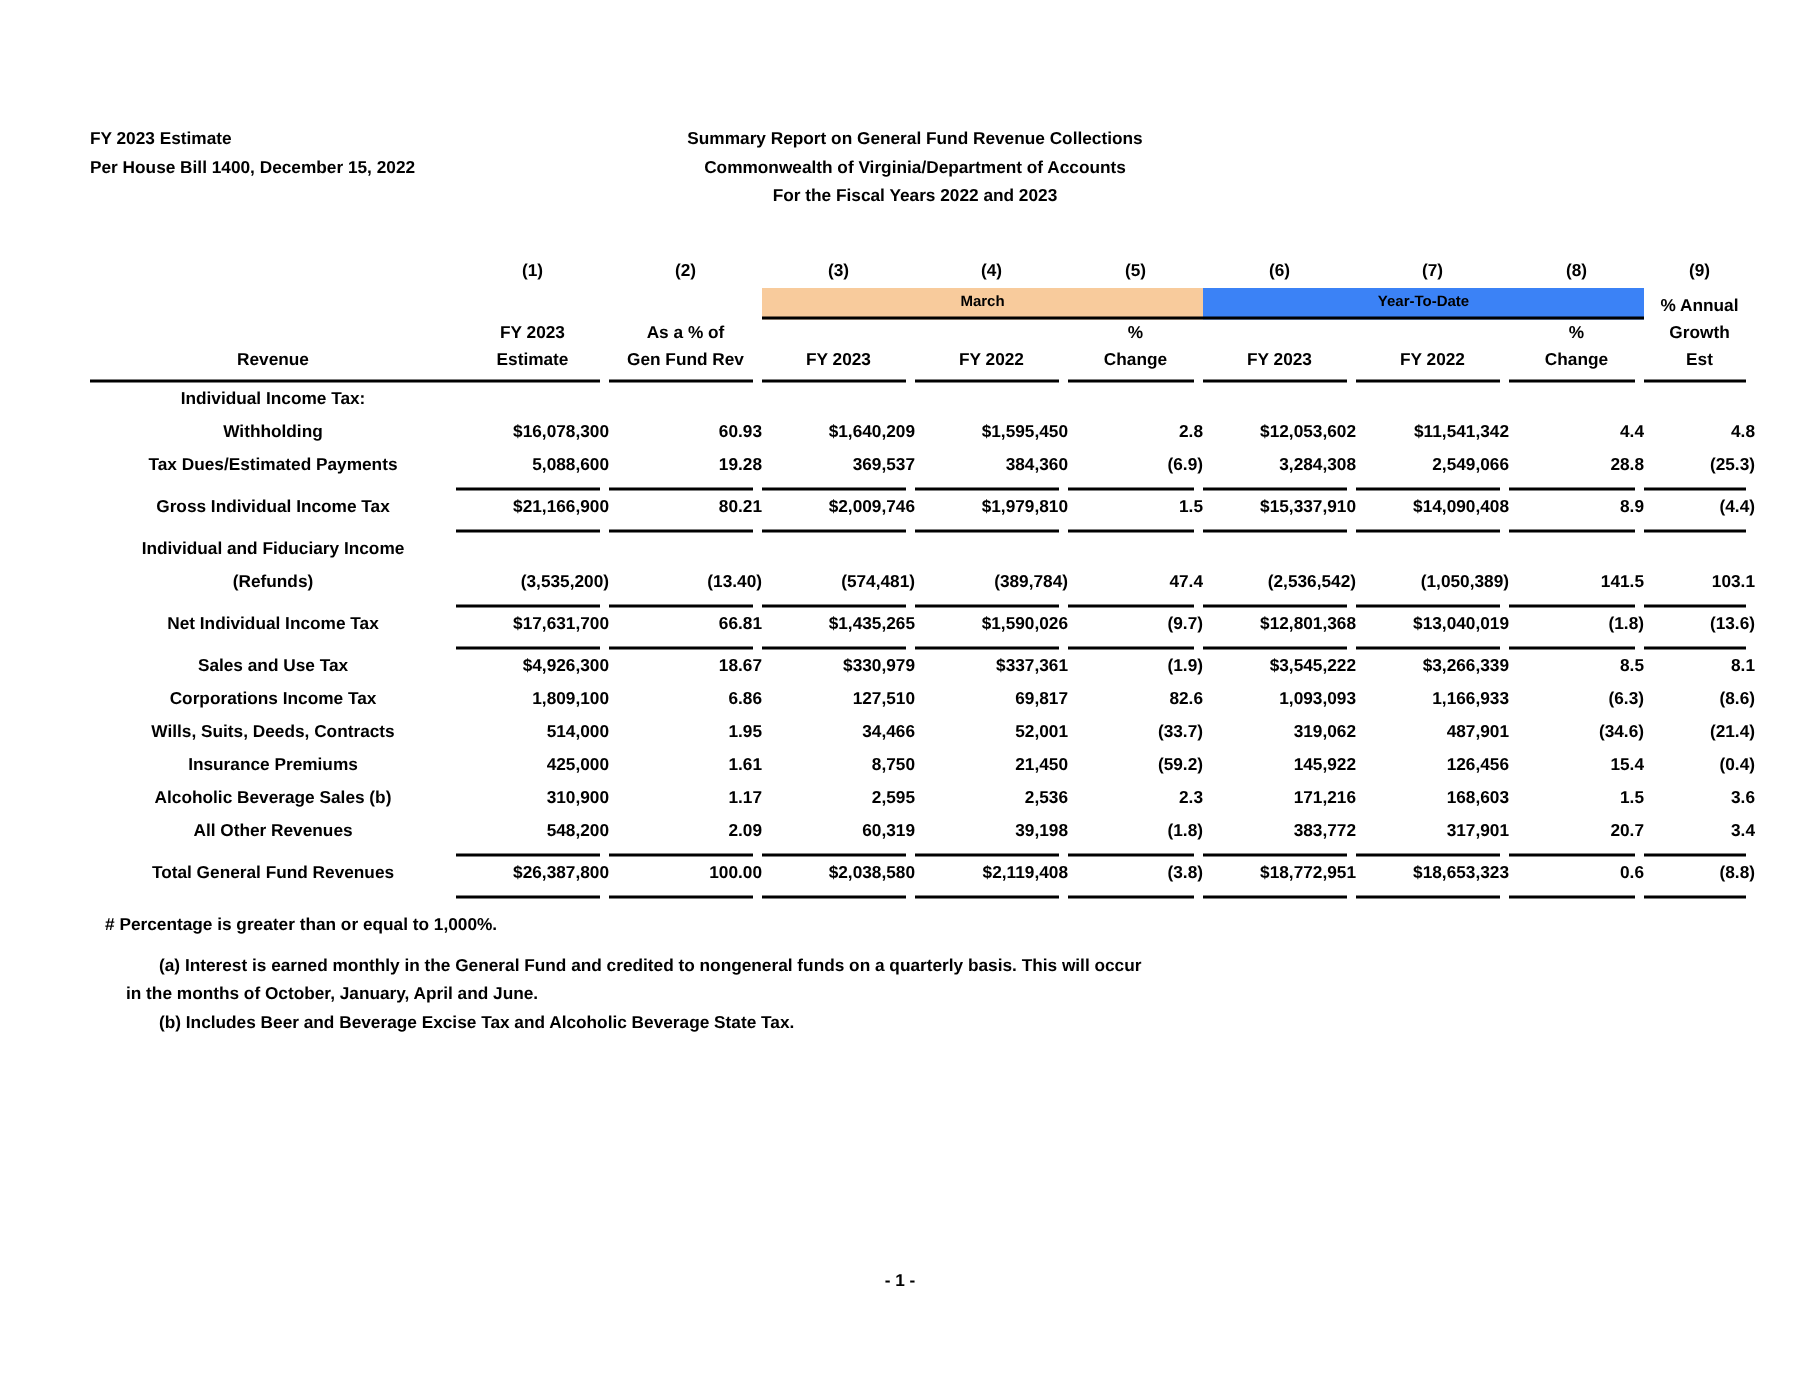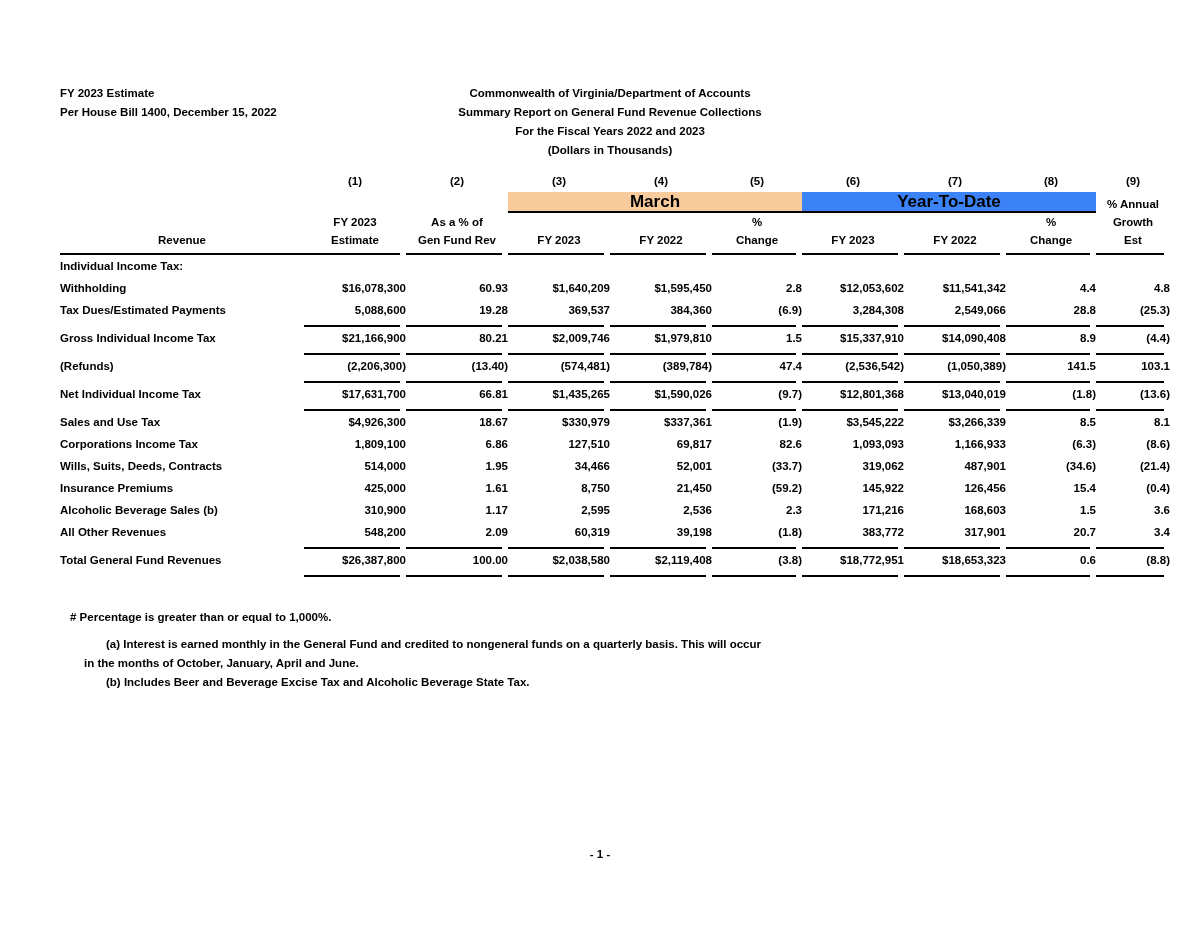--- a/index.html
+++ b/index.html
@@ -63,21 +63,21 @@
     white-space: nowrap;
   }
 
   
   col.c-rev   { width: 244px; }
   col.c-num   { width: 102px; }
   col.c-pct   { width: 90px; }
   col.c-last  { width: 74px; }
 
   
-  .lbl  { text-align: left; }
+  .lbl  { text-align: center; }
   .num  { text-align: right; padding-right: 6px; }
   .ctr  { text-align: center; }
 
   
   tr.numrow td { height: 22px; line-height: 22px; }
   tr.colnum td { height: 22px; line-height: 22px; }
 
   
   .ind0 { padding-left: 2px; }
   .ind1 { padding-left: 22px; }
@@ -99,21 +99,21 @@
     border-bottom: 2px solid #000;
     margin: 0;
   }
 
   
   .band {
     background: #F8CB9C;
     text-align: center;
     height: 19px;
     line-height: 19px;
-    font-size: 17px;
+    font-size: 10px;
     font-weight: bold;
     border-bottom: 2px solid #000;
   }
   .band-pad { padding: 0 4px; }
 
   
   tr.hdrline td { height: 18px; line-height: 18px; }
 
   
   .footnotes {
@@ -142,24 +142,23 @@
 <body>
 
 <div class="page">
 
   <div class="hdr-left">
     <div>FY 2023 Estimate</div>
     <div>Per House Bill 1400, December 15, 2022</div>
   </div>
 
   <div class="hdr-center">
+    <div>Summary Report on General Fund Revenue Collections</div>
     <div>Commonwealth of Virginia/Department of Accounts</div>
-    <div>Summary Report on General Fund Revenue Collections</div>
     <div>For the Fiscal Years 2022 and 2023</div>
-    <div>(Dollars in Thousands)</div>
   </div>
 
   <table class="report">
     <colgroup>
       <col class="c-rev">
       <col class="c-num">
       <col class="c-num">
       <col class="c-num">
       <col class="c-num">
       <col class="c-pct">
@@ -362,24 +361,36 @@
             <span class="ruleline"></span>
           </td>
         <td>
             <span class="ruleline"></span>
           </td>
         <td>
             <span class="ruleline"></span>
           </td>
       </tr>
 
+      <tr class="numrow">
+        <td class="lbl ind2">Individual and Fiduciary Income</td>
+        <td class="num"></td>
+        <td class="num"></td>
+        <td class="num"></td>
+        <td class="num"></td>
+        <td class="num"></td>
+        <td class="num"></td>
+        <td class="num"></td>
+        <td class="num"></td>
+        <td class="num"></td>
+      </tr>
 
       <tr class="numrow">
         <td class="lbl ind2">(Refunds)</td>
-        <td class="num">(2,206,300)</td>
+        <td class="num">(3,535,200)</td>
         <td class="num">(13.40)</td>
         <td class="num">(574,481)</td>
         <td class="num">(389,784)</td>
         <td class="num">47.4</td>
         <td class="num">(2,536,542)</td>
         <td class="num">(1,050,389)</td>
         <td class="num">141.5</td>
         <td class="num">103.1</td>
       </tr>
 

